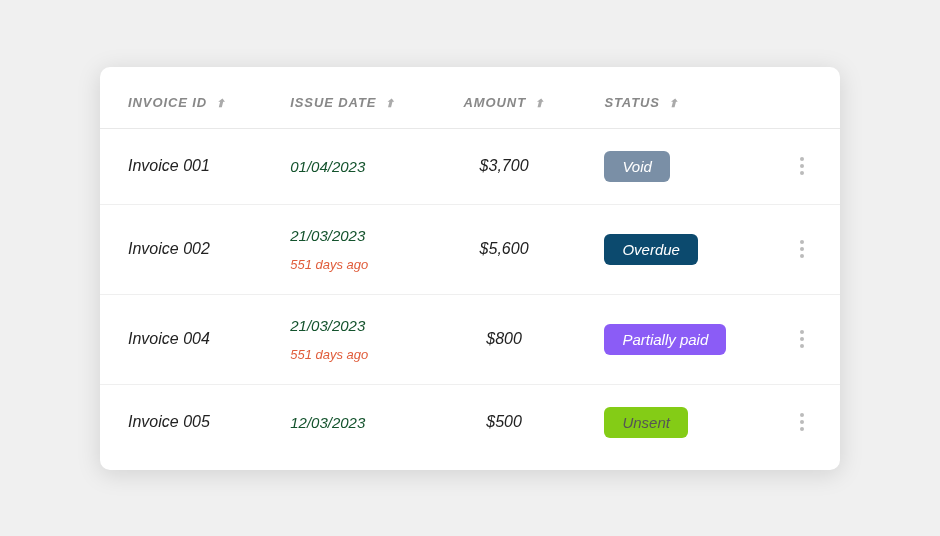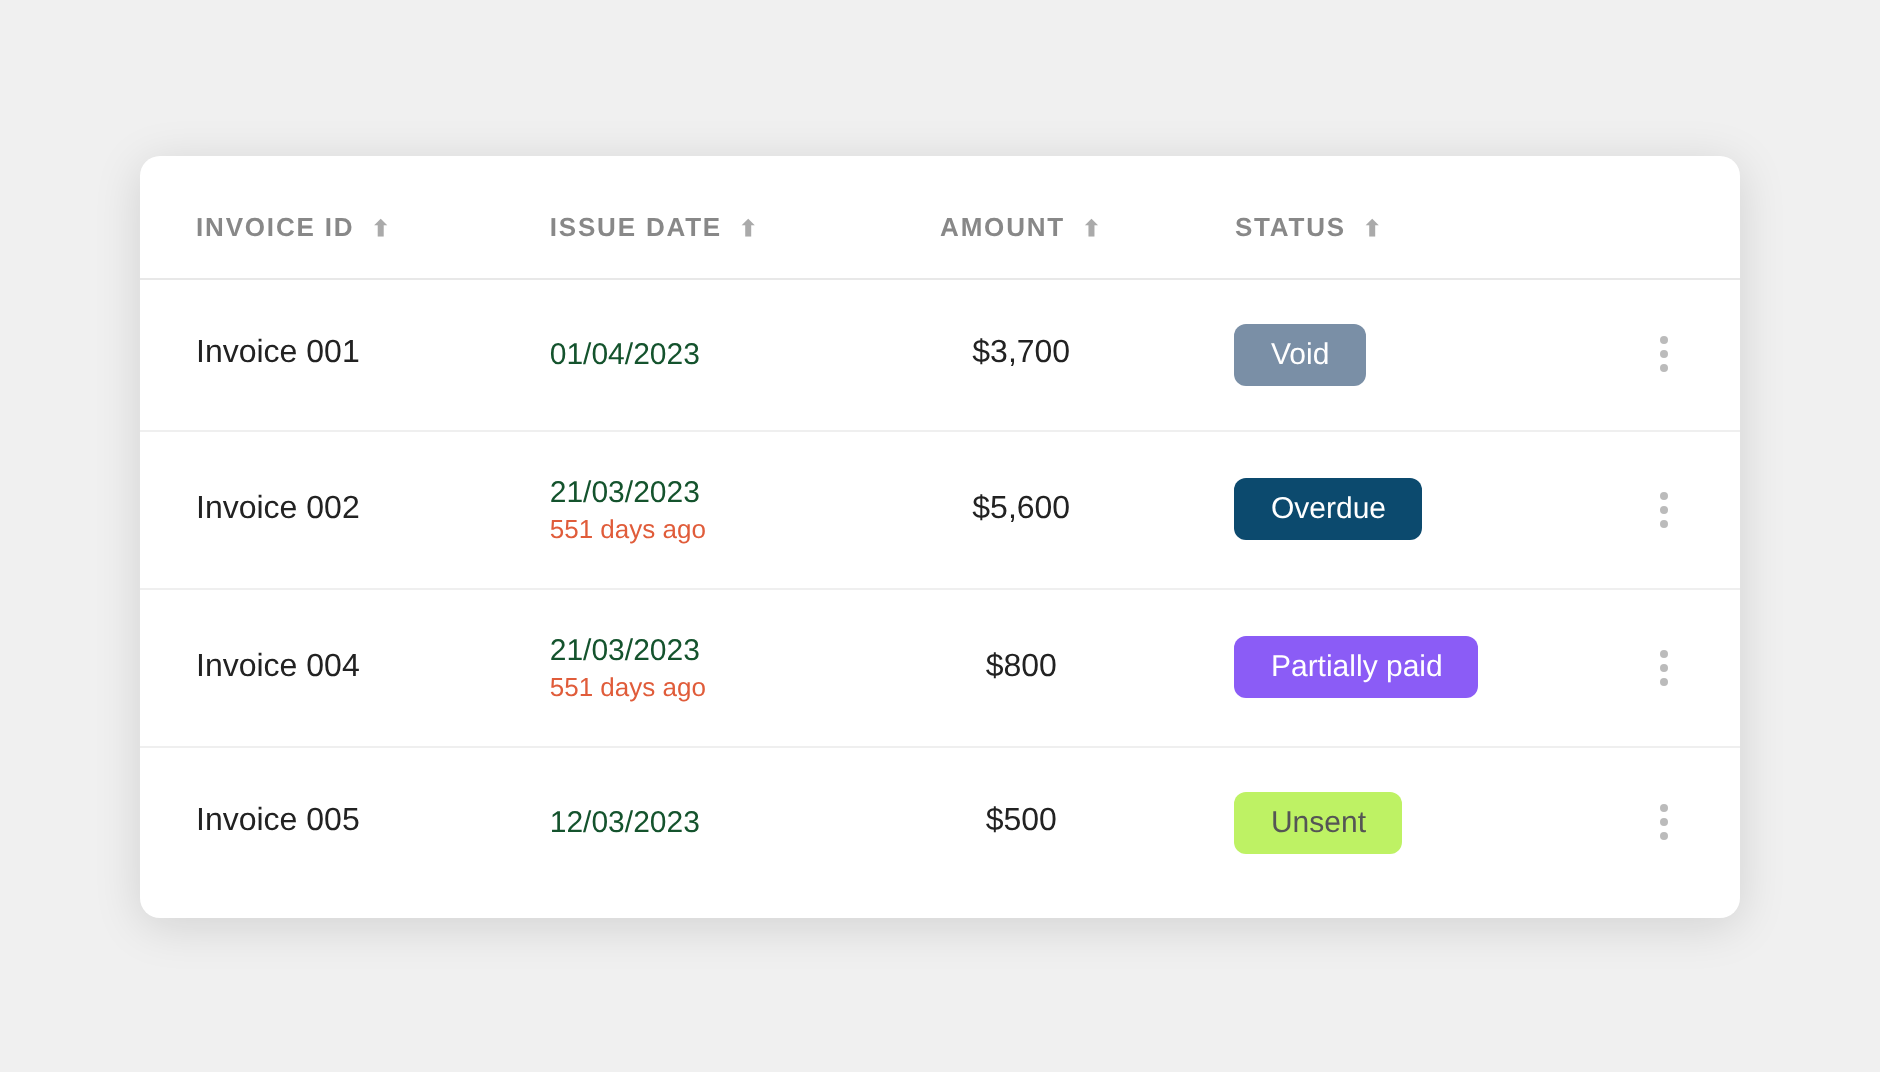--- a/index.html
+++ b/index.html
@@ -15,23 +15,24 @@
       align-items: center;
       justify-content: center;
       background: #f0f0f0;
       font-family: 'Segoe UI', Arial, sans-serif;
     }
 
     .card {
       background: #ffffff;
       border-radius: 10px;
       box-shadow: 0 4px 24px rgba(0,0,0,0.13);
-      width: 800px;
+      width: 740px;
       padding: 10px 0 10px 0;
       overflow: hidden;
+      font-style: italic;
     }
 
     table {
       width: 100%;
       border-collapse: collapse;
     }
 
     thead tr th {
       padding: 18px 28px;
       text-align: left;
@@ -71,21 +72,21 @@
     }
 
     .issue-date-main {
       font-size: 15px;
       color: #14532d;
     }
 
     .issue-date-sub {
       font-size: 13px;
       color: #e05c3a;
-      margin-top: 2px;
+      margin-top: 13px;
     }
 
     .amount {
       font-size: 16px;
       color: #222;
     }
 
     .status-badge {
       display: inline-block;
       padding: 7px 18px;
@@ -109,21 +110,21 @@
       background: #5cb85c;
       color: #fff;
     }
 
     .status-partially-paid {
       background: #8b5cf6;
       color: #fff;
     }
 
     .status-unsent {
-      background: #bef264;
+      background: #84cc16;
       color: #555;
     }
 
     .actions-cell {
       text-align: right;
       width: 48px;
     }
 
     .dots-icon {
       display: flex;

